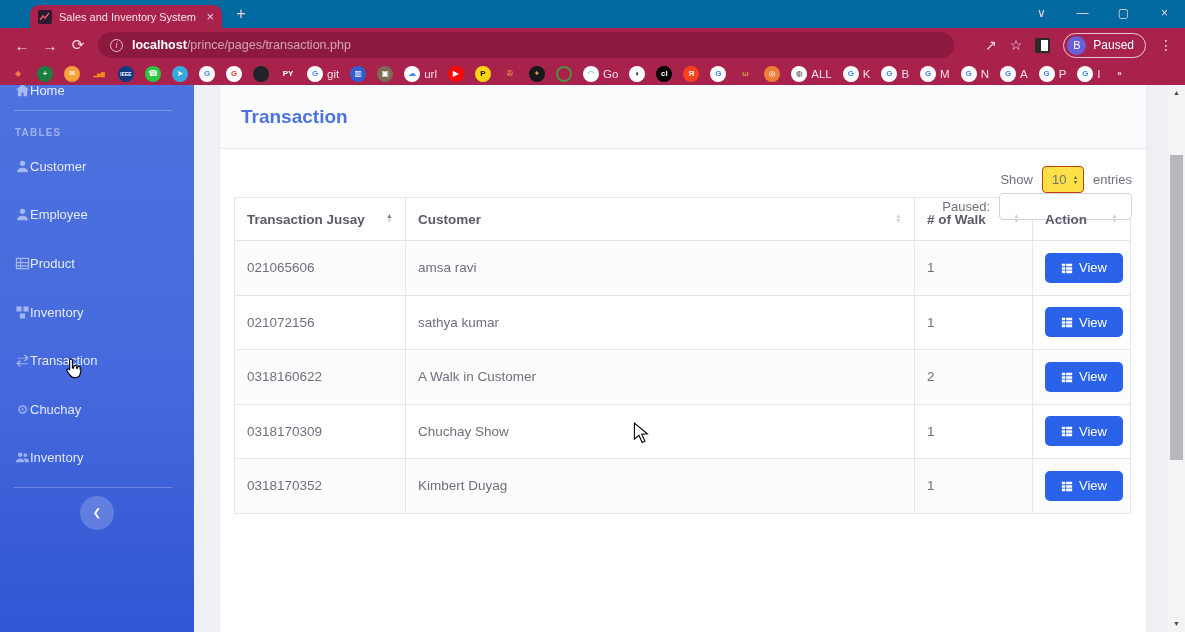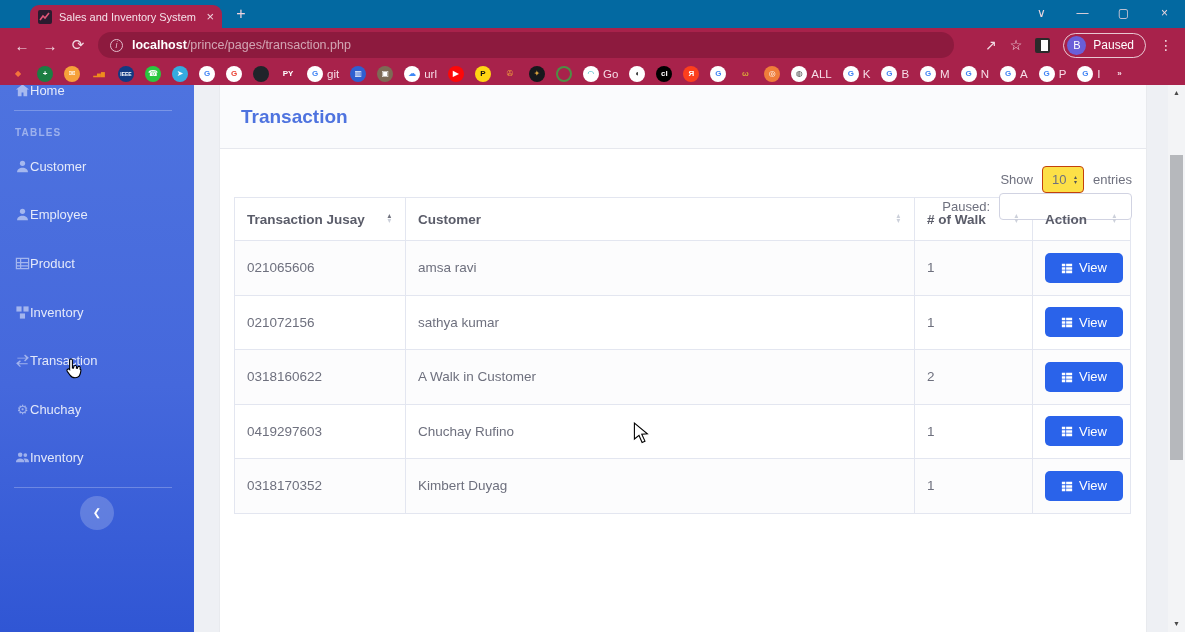--- a/index.html
+++ b/index.html
@@ -429,22 +429,22 @@
                 <td>
                   <button class="btn-view">
                     <svg viewBox="0 0 14 14">
                       <path d="M1 2h4v3H1zM6 2h7v3H6zM1 6h4v3H1zM6 6h7v3H6zM1 10h4v3H1zM6 10h7v3H6z" fill="#fff"></path>
                     </svg>
                     <span>View</span>
                   </button>
                 </td>
               </tr>
               <tr>
-                <td>0419297603</td>
-                <td>Chuchay Rufino</td>
+                <td>0318170309</td>
+                <td>Chuchay Show</td>
                 <td>1</td>
                 <td>
                   <button class="btn-view">
                     <svg viewBox="0 0 14 14">
                       <path d="M1 2h4v3H1zM6 2h7v3H6zM1 6h4v3H1zM6 6h7v3H6zM1 10h4v3H1zM6 10h7v3H6z" fill="#fff"></path>
                     </svg>
                     <span>View</span>
                   </button>
                 </td>
               </tr>

